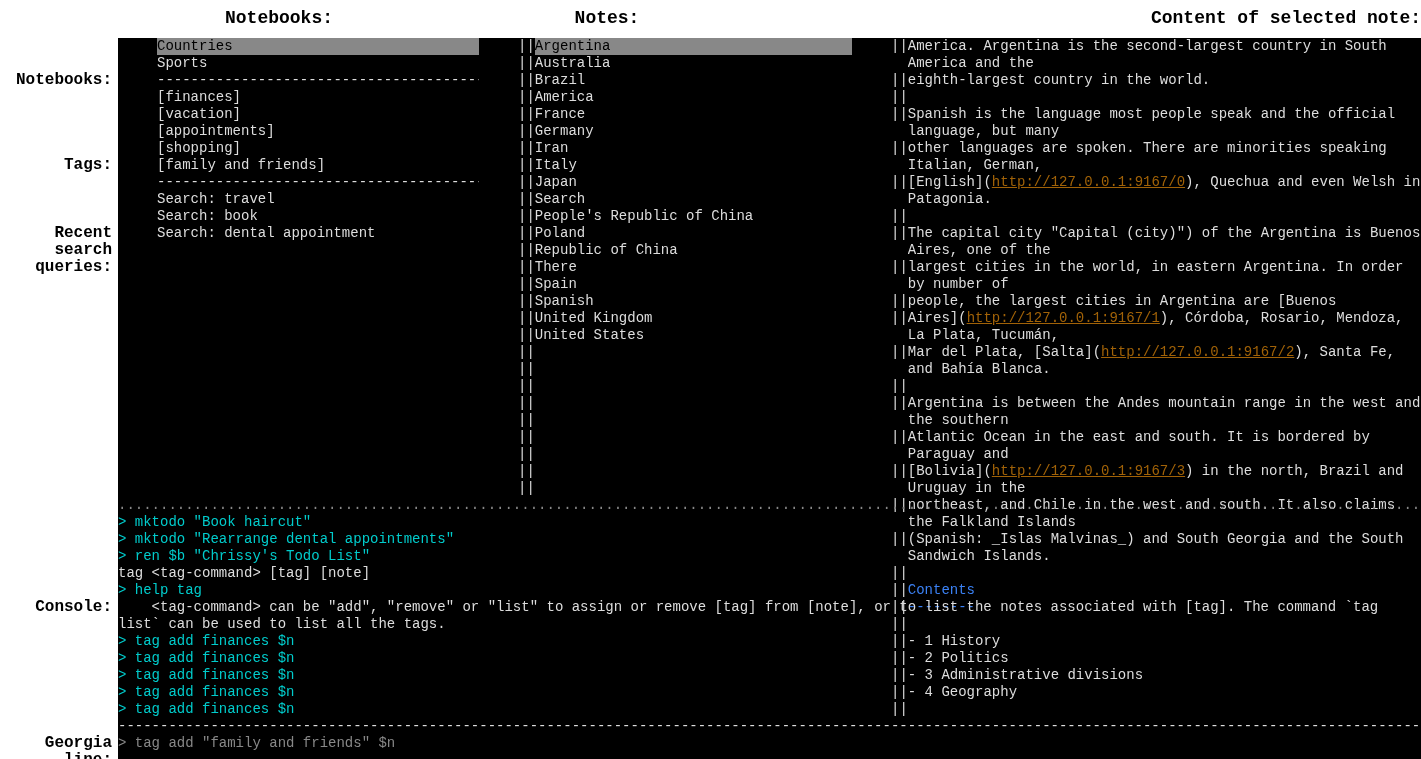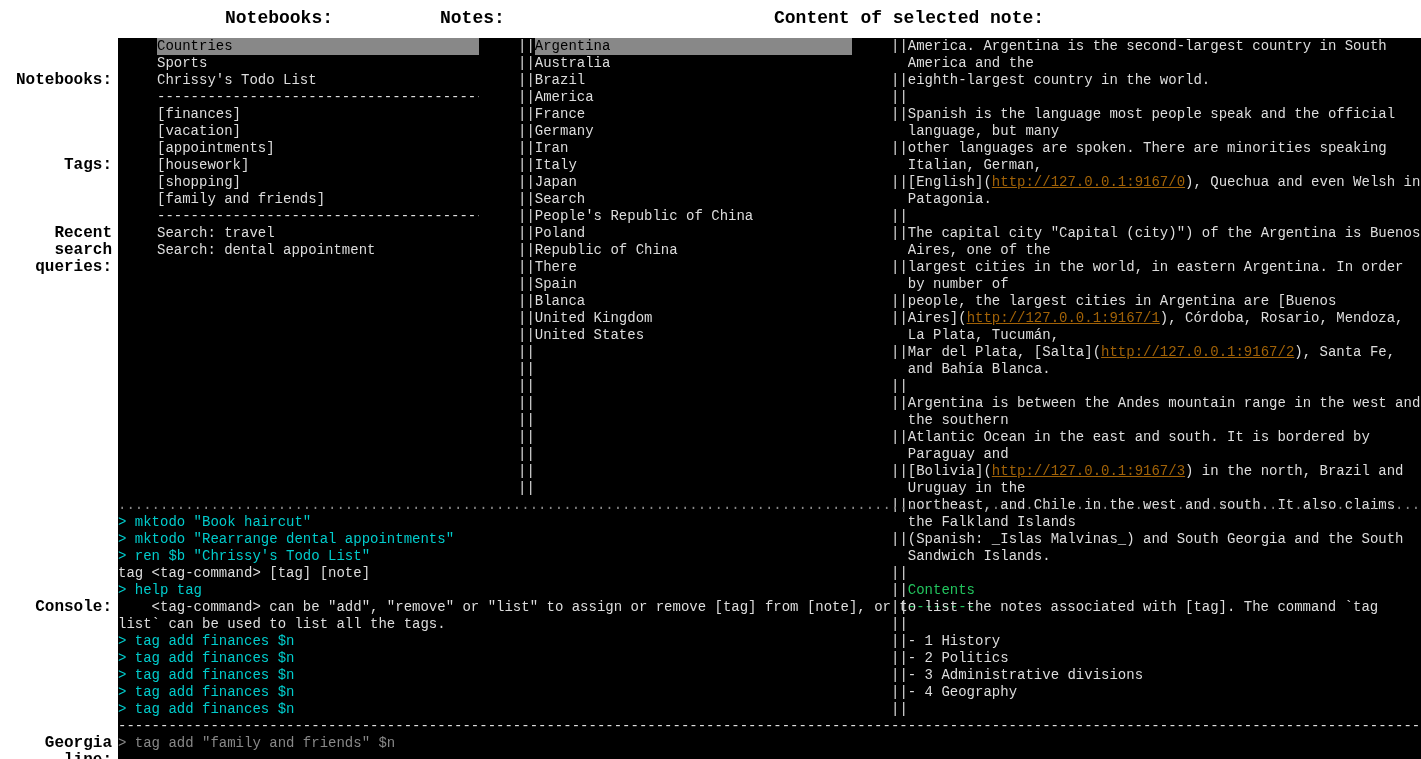--- a/index.html
+++ b/index.html
@@ -13,22 +13,22 @@
   .container { display: flex; flex-direction: column; width: 1421px; }
   .top-headers {
     display: flex;
     height: 38px;
     align-items: center;
     font-weight: bold;
     font-size: 18px;
   }
   .top-headers .col1 { width: 118px; }
   .top-headers .col2 { width: 322px; text-align: center; }
-  .top-headers .col3 { width: 334px; text-align: left; }
-  .top-headers .col4 { flex: 1; text-align: left; }
+  .top-headers .col3 { width: 334px; text-align: center; }
+  .top-headers .col4 { flex: 1; text-align: right; }
   .main-row { display: flex; }
   .side-labels {
     width: 118px;
     font-weight: bold;
     text-align: right;
     padding-right: 6px;
     font-size: 16px;
   }
   .terminal {
     flex: 1;
@@ -43,21 +43,21 @@
   .p-notebooks { width: 322px; }
   .p-notes { width: 334px; }
   .p-content { flex: 1; }
   .vbar { color: #ddd; }
   .row { display: flex; white-space: pre; }
   .row .txt { flex: 1; overflow: hidden; }
   .selected { background: #888; color: #000; }
   .dashed { color: #ddd; overflow: hidden; white-space: nowrap; }
   .dotted { color: #888; overflow: hidden; white-space: nowrap; }
   .link { color: #a16207; text-decoration: underline; }
-  .green { color: #22c55e; }
+  .green { color: #3b82f6; }
   .cyan { color: #00cccc; }
   .gray { color: #888; }
   .content-line { white-space: pre-wrap; word-break: break-word; }
   .side-label-block { height: 17px; display:flex; align-items:center; justify-content:flex-end;}
   .console { padding: 0; }
   .cmdline { }
 </style>
 </head>
 <body>
 
@@ -115,30 +115,29 @@
           <div class="side-label-block"></div>
           <div class="side-label-block">Georgia</div>
           <div class="side-label-block">line:</div>
         </div>
     </div>
     <div class="terminal">
       <div class="panels">
         <div class="panel p-notebooks" id="panel-notebooks">
             <div class="row"><div class="txt selected">Countries</div></div>
             <div class="row"><div class="txt">Sports</div></div>
-            <div class="row"><div class="txt">Chrissy's Todo List</div></div>
             <div class="row"><div class="txt dashed">------------------------------------------------------------</div></div>
             <div class="row"><div class="txt">[finances]</div></div>
             <div class="row"><div class="txt">[vacation]</div></div>
             <div class="row"><div class="txt">[appointments]</div></div>
-            <div class="row"><div class="txt">[housework]</div></div>
             <div class="row"><div class="txt">[shopping]</div></div>
             <div class="row"><div class="txt">[family and friends]</div></div>
             <div class="row"><div class="txt dashed">------------------------------------------------------------</div></div>
             <div class="row"><div class="txt">Search: travel</div></div>
+            <div class="row"><div class="txt">Search: book</div></div>
             <div class="row"><div class="txt">Search: dental appointment</div></div>
             <div class="row"><div class="txt"> </div></div>
             <div class="row"><div class="txt"> </div></div>
             <div class="row"><div class="txt"> </div></div>
             <div class="row"><div class="txt"> </div></div>
             <div class="row"><div class="txt"> </div></div>
             <div class="row"><div class="txt"> </div></div>
             <div class="row"><div class="txt"> </div></div>
             <div class="row"><div class="txt"> </div></div>
             <div class="row"><div class="txt"> </div></div>
@@ -156,21 +155,21 @@
             <div class="row"><span class="vbar">||</span><div class="txt">Germany</div></div>
             <div class="row"><span class="vbar">||</span><div class="txt">Iran</div></div>
             <div class="row"><span class="vbar">||</span><div class="txt">Italy</div></div>
             <div class="row"><span class="vbar">||</span><div class="txt">Japan</div></div>
             <div class="row"><span class="vbar">||</span><div class="txt">Search</div></div>
             <div class="row"><span class="vbar">||</span><div class="txt">People's Republic of China</div></div>
             <div class="row"><span class="vbar">||</span><div class="txt">Poland</div></div>
             <div class="row"><span class="vbar">||</span><div class="txt">Republic of China</div></div>
             <div class="row"><span class="vbar">||</span><div class="txt">There</div></div>
             <div class="row"><span class="vbar">||</span><div class="txt">Spain</div></div>
-            <div class="row"><span class="vbar">||</span><div class="txt">Blanca</div></div>
+            <div class="row"><span class="vbar">||</span><div class="txt">Spanish</div></div>
             <div class="row"><span class="vbar">||</span><div class="txt">United Kingdom</div></div>
             <div class="row"><span class="vbar">||</span><div class="txt">United States</div></div>
             <div class="row"><span class="vbar">||</span><div class="txt"> </div></div>
             <div class="row"><span class="vbar">||</span><div class="txt"> </div></div>
             <div class="row"><span class="vbar">||</span><div class="txt"> </div></div>
             <div class="row"><span class="vbar">||</span><div class="txt"> </div></div>
             <div class="row"><span class="vbar">||</span><div class="txt"> </div></div>
             <div class="row"><span class="vbar">||</span><div class="txt"> </div></div>
             <div class="row"><span class="vbar">||</span><div class="txt"> </div></div>
             <div class="row"><span class="vbar">||</span><div class="txt"> </div></div>

